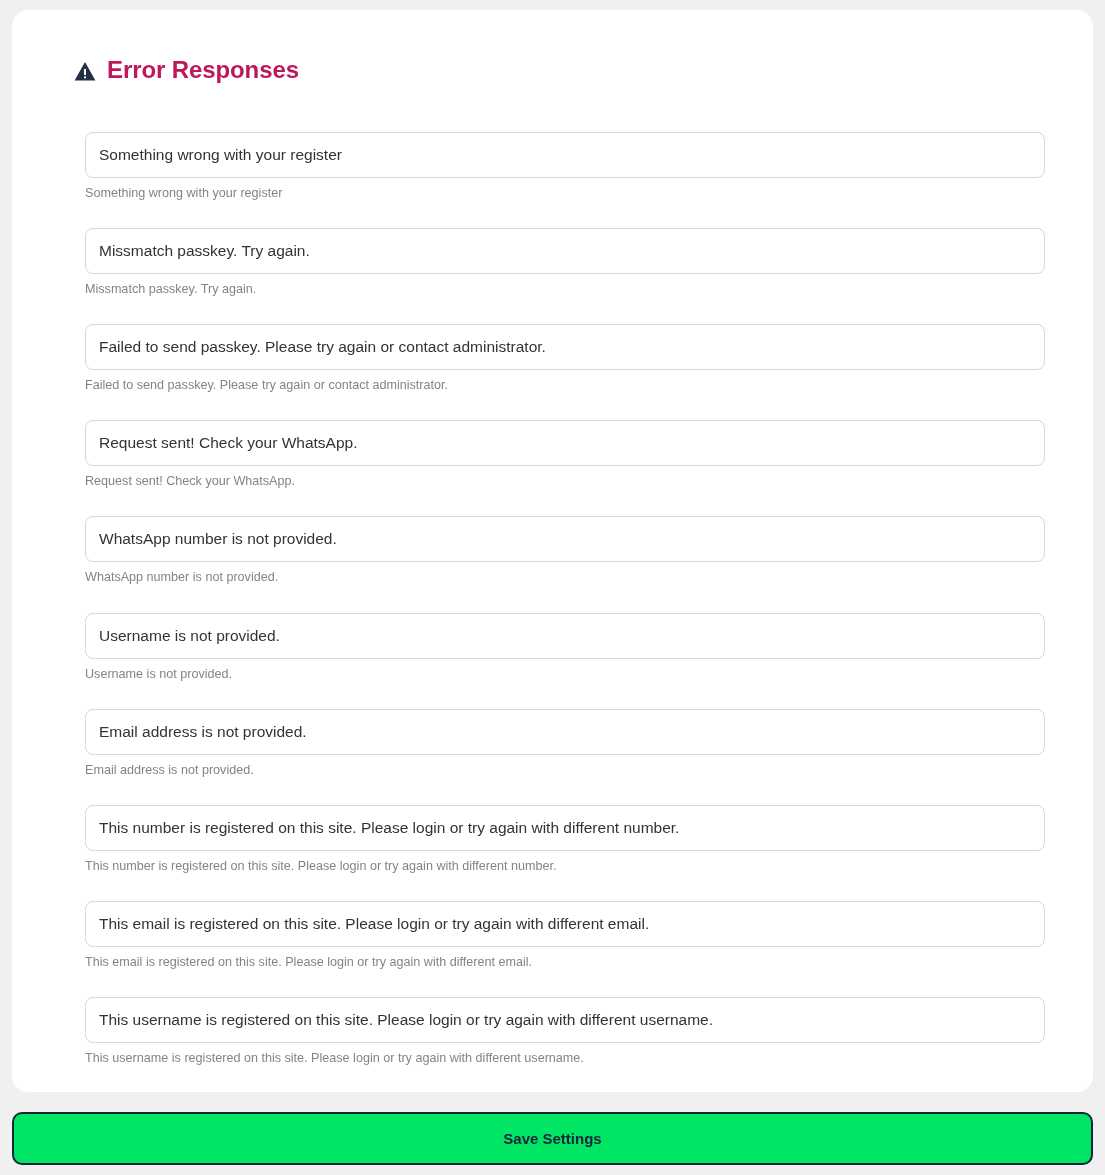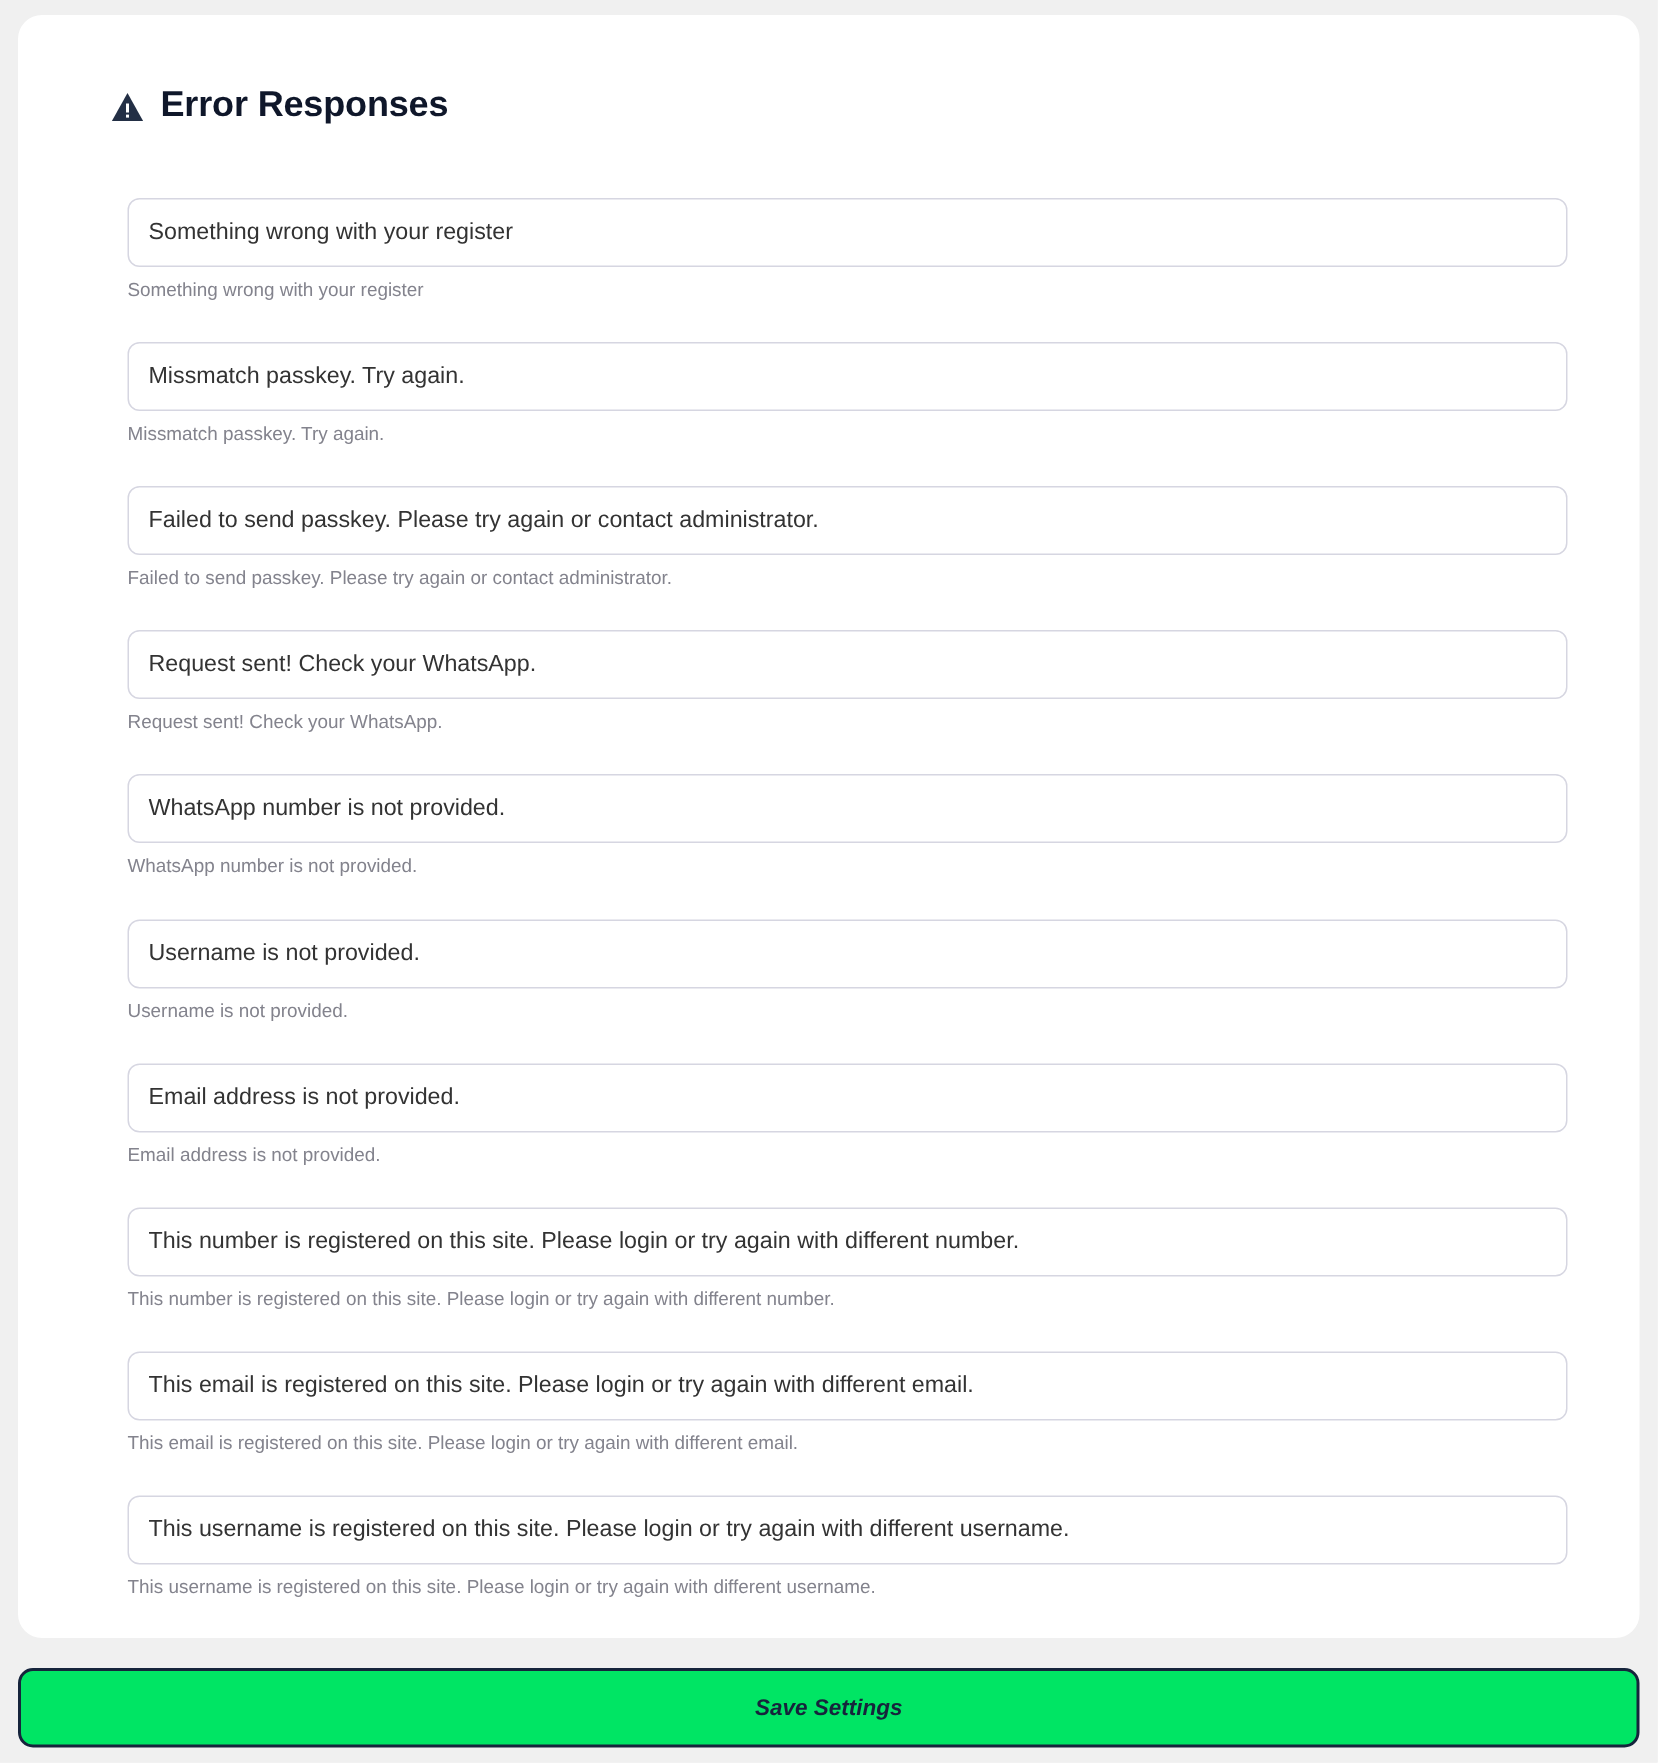--- a/index.html
+++ b/index.html
@@ -34,21 +34,21 @@
   .warn-icon {
     width: 22px;
     height: 21px;
     display: block;
     flex: 0 0 auto;
     margin-top: 2px;
   }
   .card-title {
     font-size: 24px;
     font-weight: bold;
-    color: #0f172a;
+    color: #be185d;
     letter-spacing: -0.1px;
     line-height: 1;
   }
   .fields {
     padding: 23px 72px 0 73px;
   }
   .field-group {
     margin-bottom: 10px;
     margin-top: 27px;
   }
@@ -83,21 +83,20 @@
     border: 2px solid #16243c;
     border-radius: 10px;
     color: #16243c;
     font-family: "Liberation Sans", sans-serif;
     font-size: 15px;
     font-weight: bold;
     cursor: pointer;
     display: flex;
     align-items: center;
     justify-content: center;
-    font-style: italic;
   }
 </style>
 </head>
 <body>
 
 <div class="page">
 
   <div class="card">
 
     <div class="card-header">

